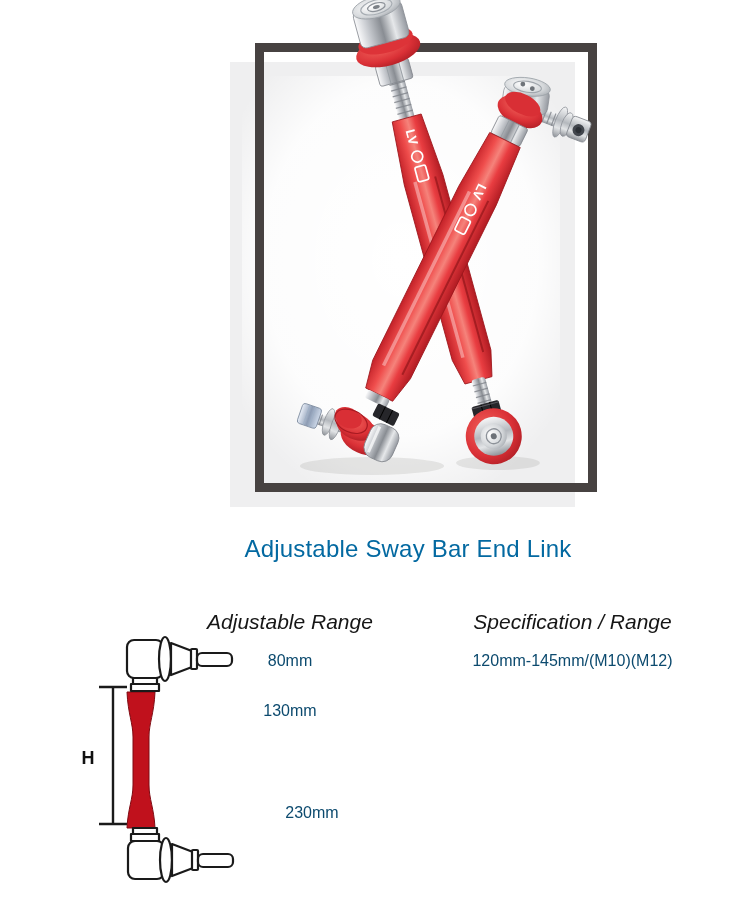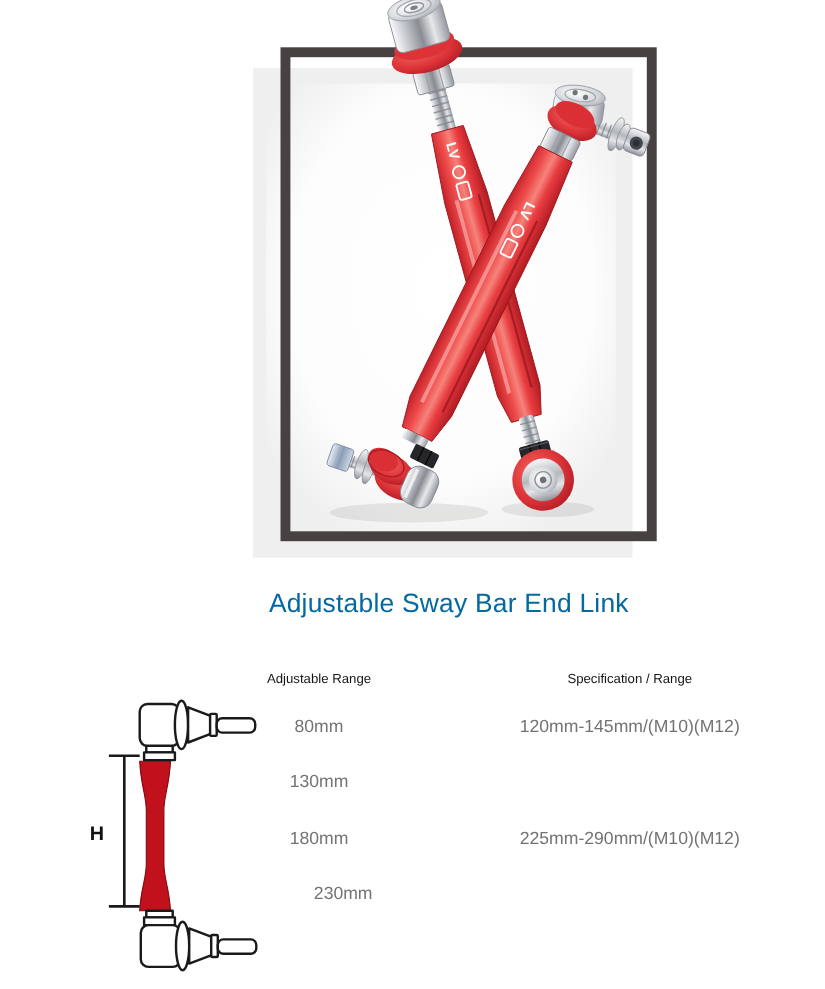--- a/index.html
+++ b/index.html
@@ -8,22 +8,22 @@
     font-family:"Liberation Sans",sans-serif;color:#1b1b1b;overflow:hidden;
   }
   .photo-area{position:absolute;left:0;top:0;width:750px;height:530px;}
   .photo-area svg{display:block;}
   .product-title{
     position:absolute;left:66px;top:535px;width:684px;height:30px;
     text-align:center;font-size:24px;font-weight:400;color:#0369a1;letter-spacing:.2px;
   }
   .diagram{position:absolute;left:70px;top:618px;width:180px;height:281px;}
   .spec-table{position:absolute;left:0;top:0;width:750px;height:899px;pointer-events:none;}
-  .trow{position:absolute;left:0;width:750px;height:22px;font-size:16px;color:#737373;}
-  .trow.thead{font-size:12px;color:#161616;}
+  .trow{position:absolute;left:0;width:750px;height:22px;font-size:16px;color:#0c4a6e;}
+  .trow.thead{font-size:21px;color:#161616;font-style:italic;}
   .cell{position:absolute;top:0;text-align:center;white-space:nowrap;}
   .cell.range{left:185px;width:210px;}
   .cell.spec{left:440px;width:265px;}
   .r-head{top:610px;} .r-0{top:652px;} .r-1{top:702px;} .r-2{top:754px;} .r-3{top:804px;margin-left:22px;}
 </style>
 </head>
 <body>
 
 <div class="page">
 
@@ -230,22 +230,18 @@
       <div class="cell range">Adjustable Range</div>
       <div class="cell spec">Specification / Range</div>
     </div>
     <div class="trow r-0">
       <div class="cell range">80mm</div>
       <div class="cell spec">120mm-145mm/(M10)(M12)</div>
     </div>
     <div class="trow r-1">
       <div class="cell range">130mm</div>
     </div>
-    <div class="trow r-2">
-      <div class="cell range">180mm</div>
-      <div class="cell spec">225mm-290mm/(M10)(M12)</div>
-    </div>
     <div class="trow r-3">
       <div class="cell range">230mm</div>
     </div>
   </div>
 
 </div>
 
 </body></html>

